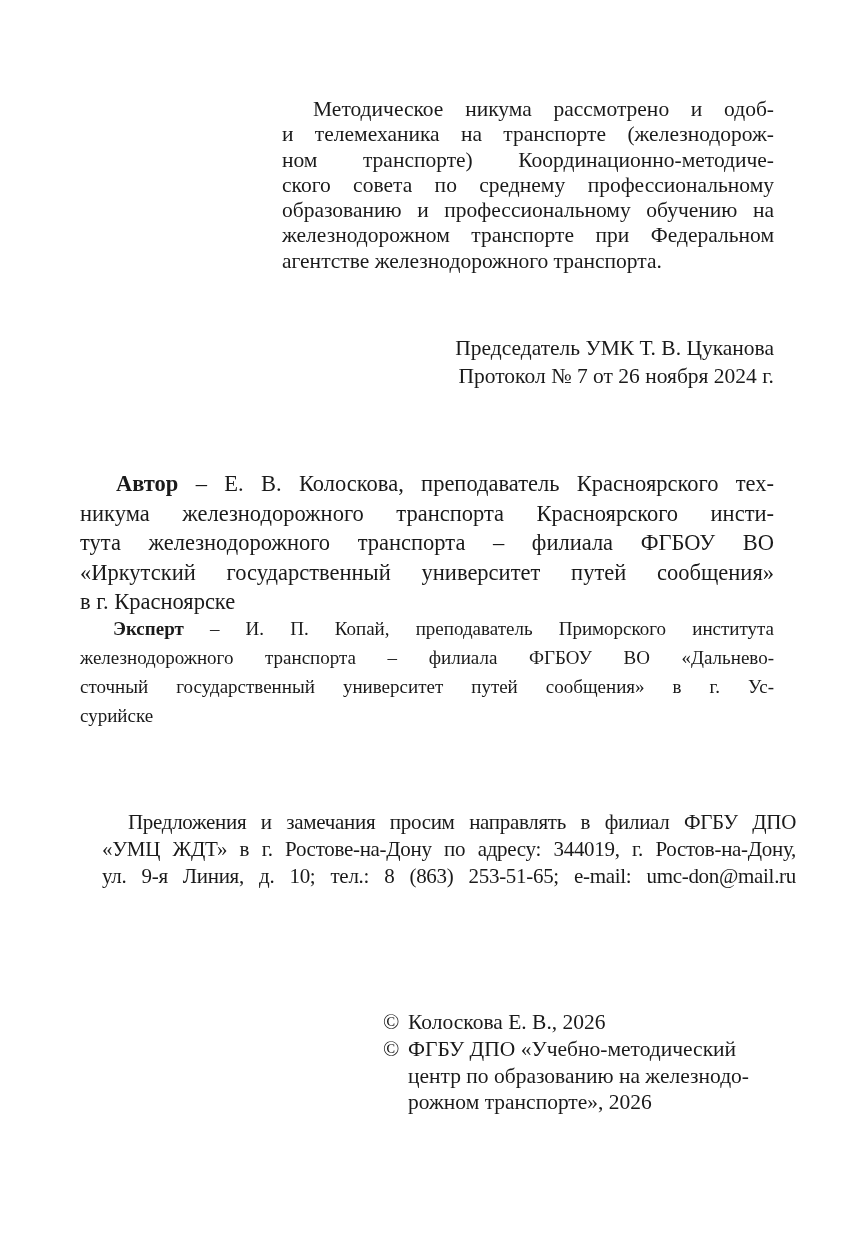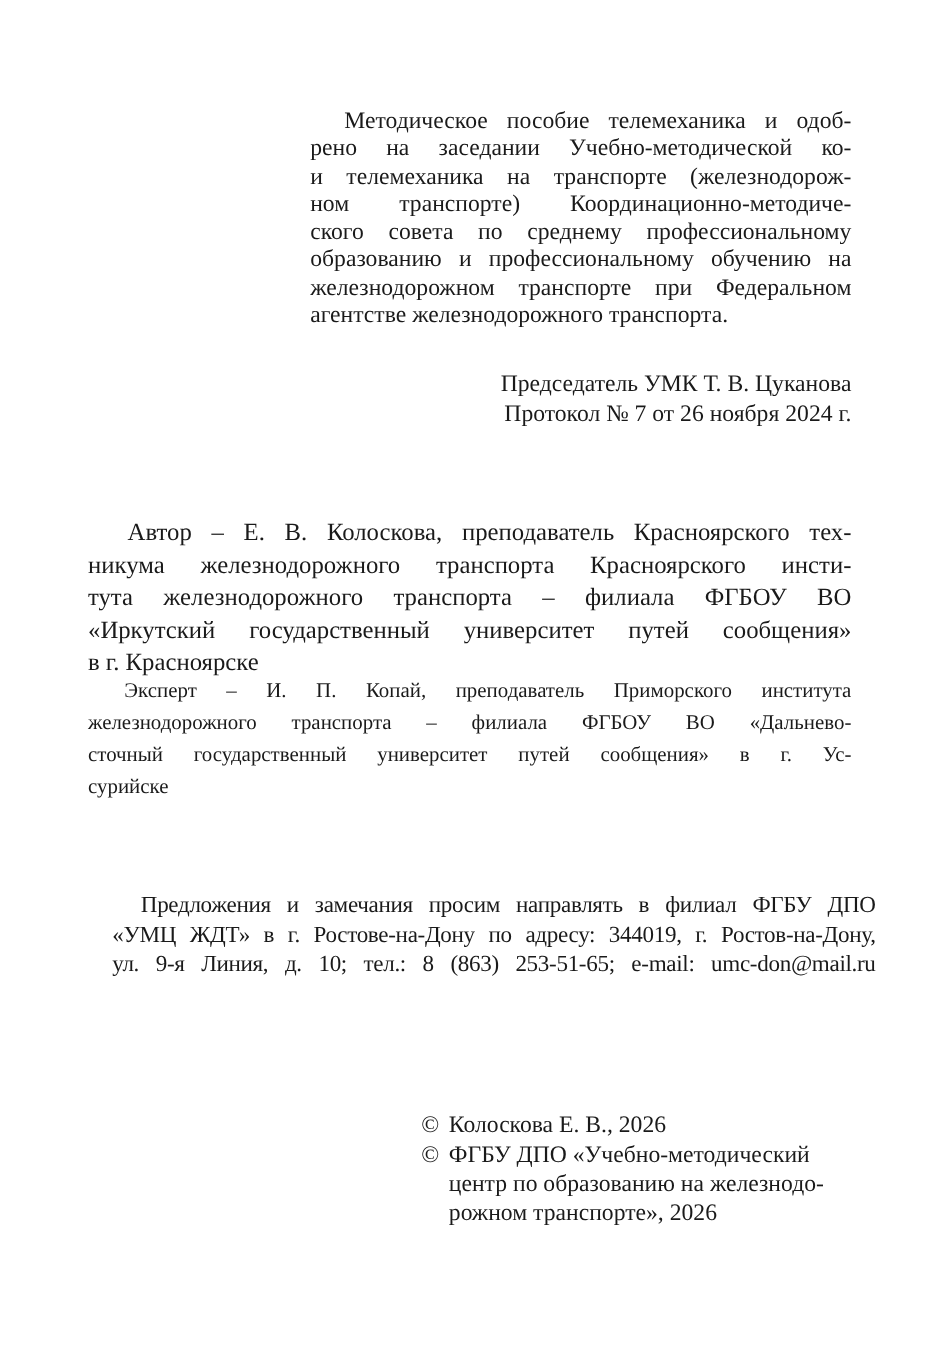--- a/index.html
+++ b/index.html
@@ -39,21 +39,21 @@
     text-align-last: right;
   }
   .align-left .line,
   .align-left .line:last-child {
     text-align: left;
     text-align-last: left;
   }
   .indent .line:first-child {
     text-indent: var(--indent, 31px);
   }
-  .b { font-weight: 400; }
+  .b { font-weight: 700; }
   .i { }
 
   #approval {
     left: 282px;
     top: 97px;
     width: 492px;
     font-size: 21.5px;
     line-height: 25.3px;
     --indent: 31px;
   }
@@ -108,22 +108,21 @@
   .c-body {
     flex: 1;
   }
 </style>
 </head>
 <body>
 
 <div class="page">
 
   <div id="approval" class="block indent">
-      <div class="line"><span>Методическое пособие телемеханика и одоб-</span></div>
-      <div class="line"><span>рено на заседании Учебно-методической ко-</span></div>
+      <div class="line"><span>Методическое никума рассмотрено и одоб-</span></div>
       <div class="line"><span>и телемеханика на транспорте (железнодорож-</span></div>
       <div class="line"><span>ном транспорте) Координационно-методиче-</span></div>
       <div class="line"><span>ского совета по среднему профессиональному</span></div>
       <div class="line"><span>образованию и профессиональному обучению на</span></div>
       <div class="line"><span>железнодорожном транспорте при Федеральном</span></div>
       <div class="line"><span>агентстве железнодорожного транспорта.</span></div>
     </div>
 
   <div id="signature" class="block align-right">
       <div class="line"><span>Председатель УМК </span><span class="i">Т. В. Цуканова</span></div>

